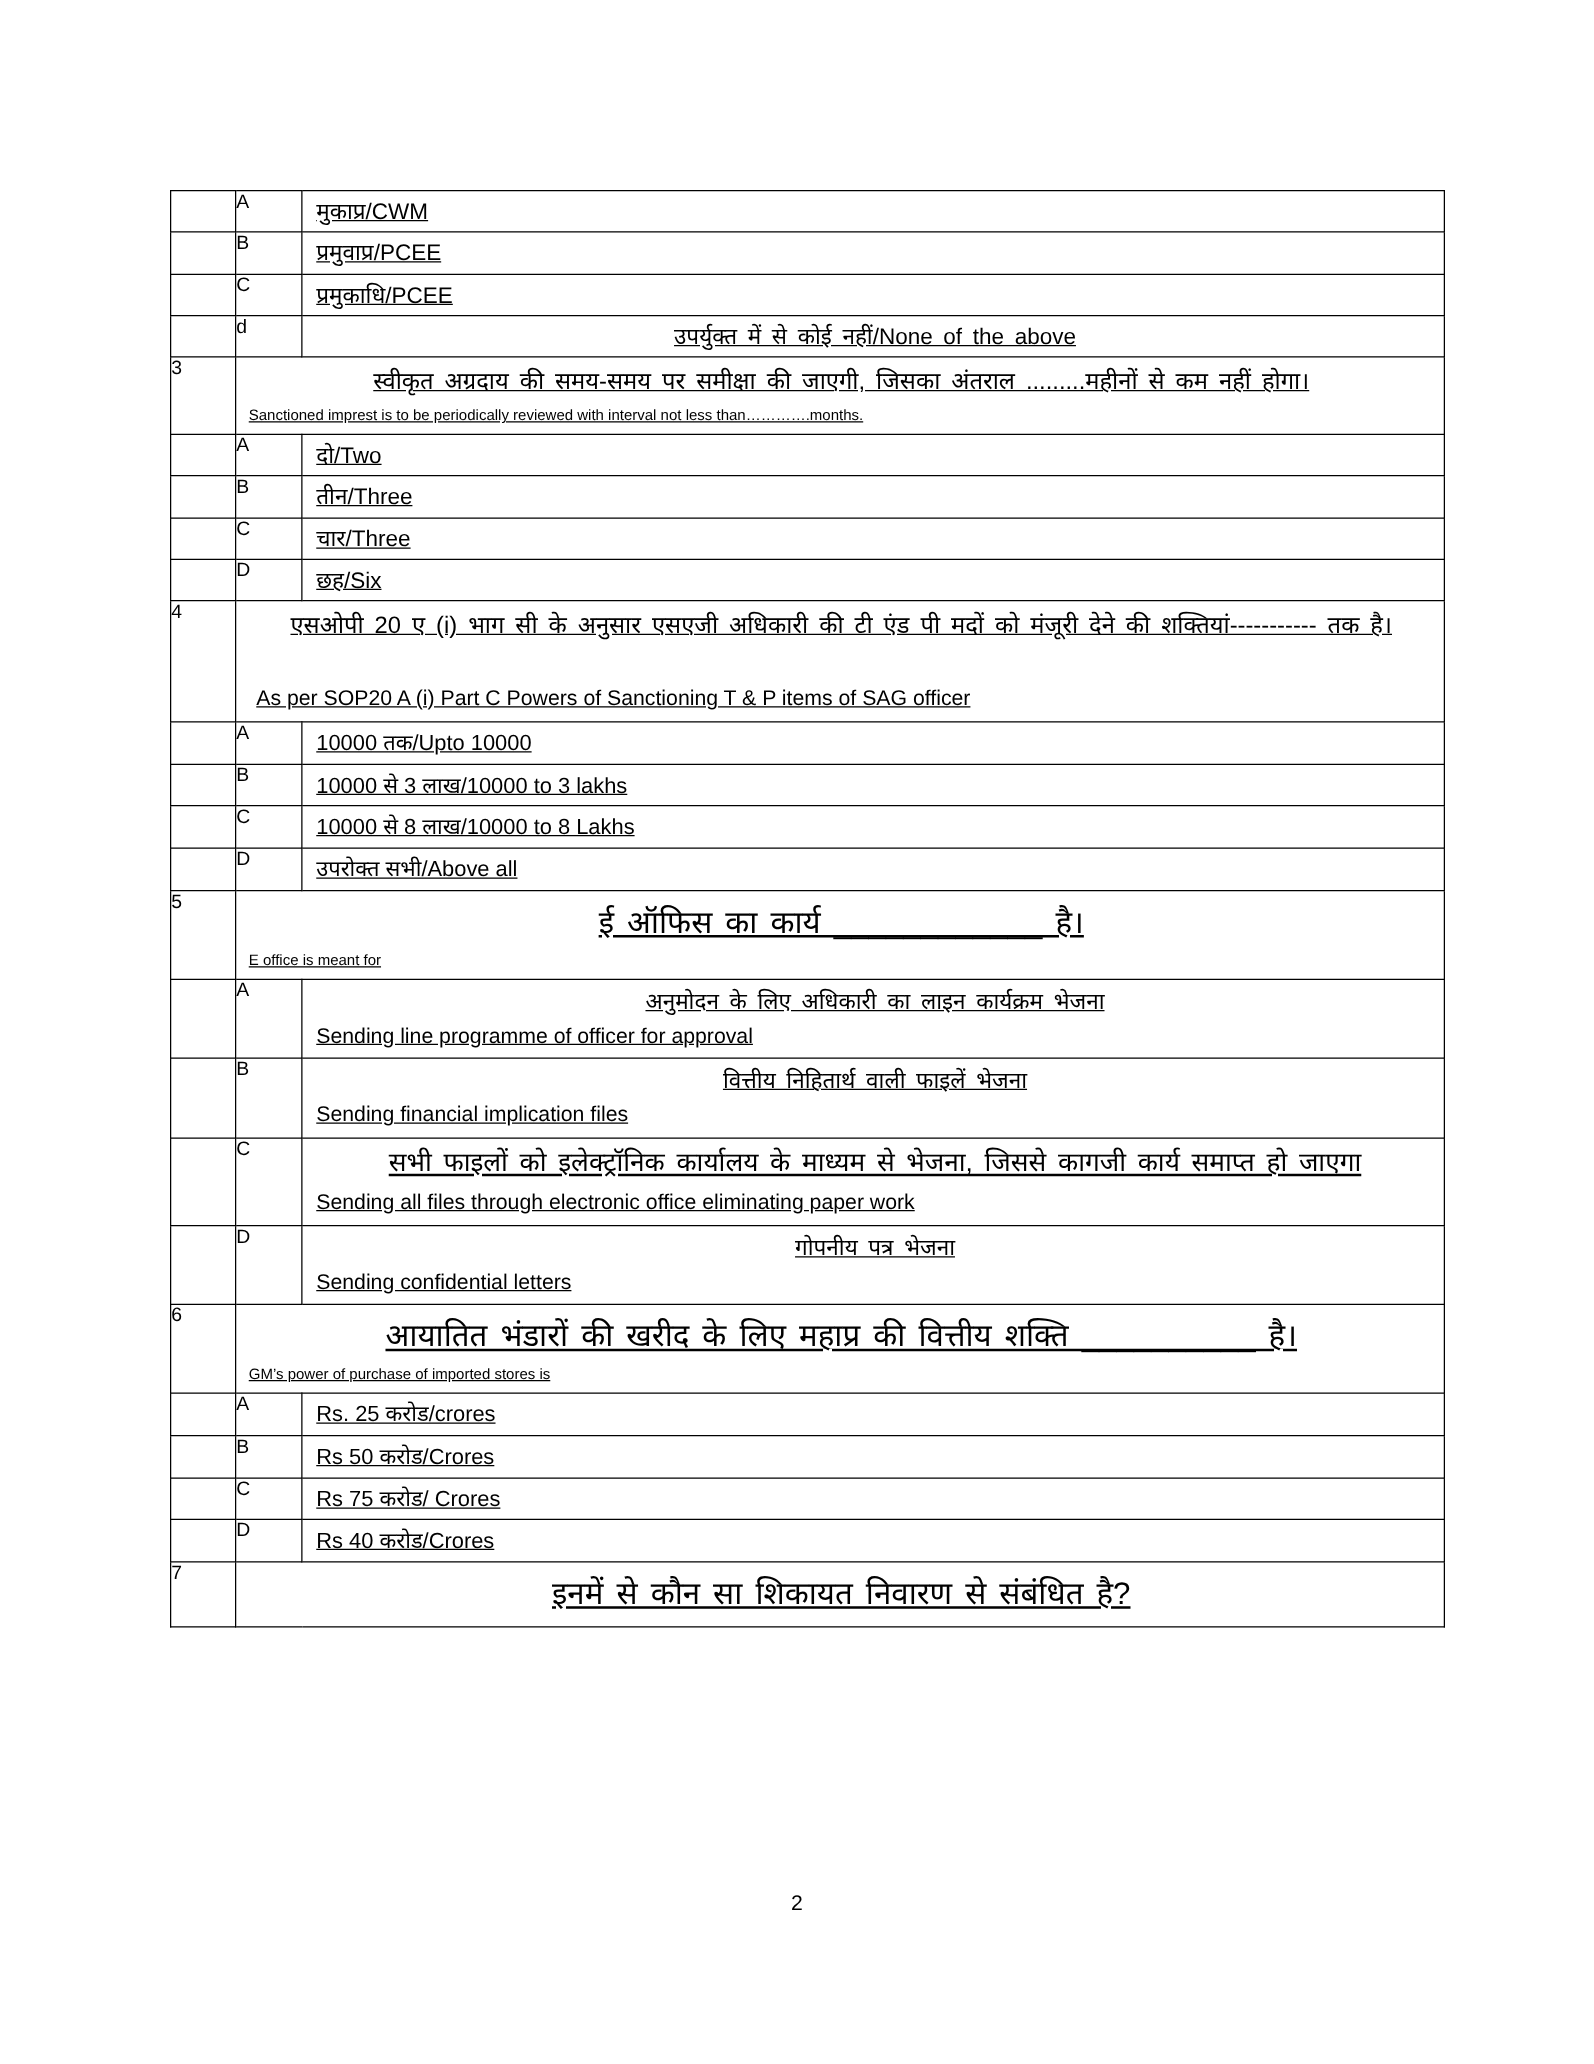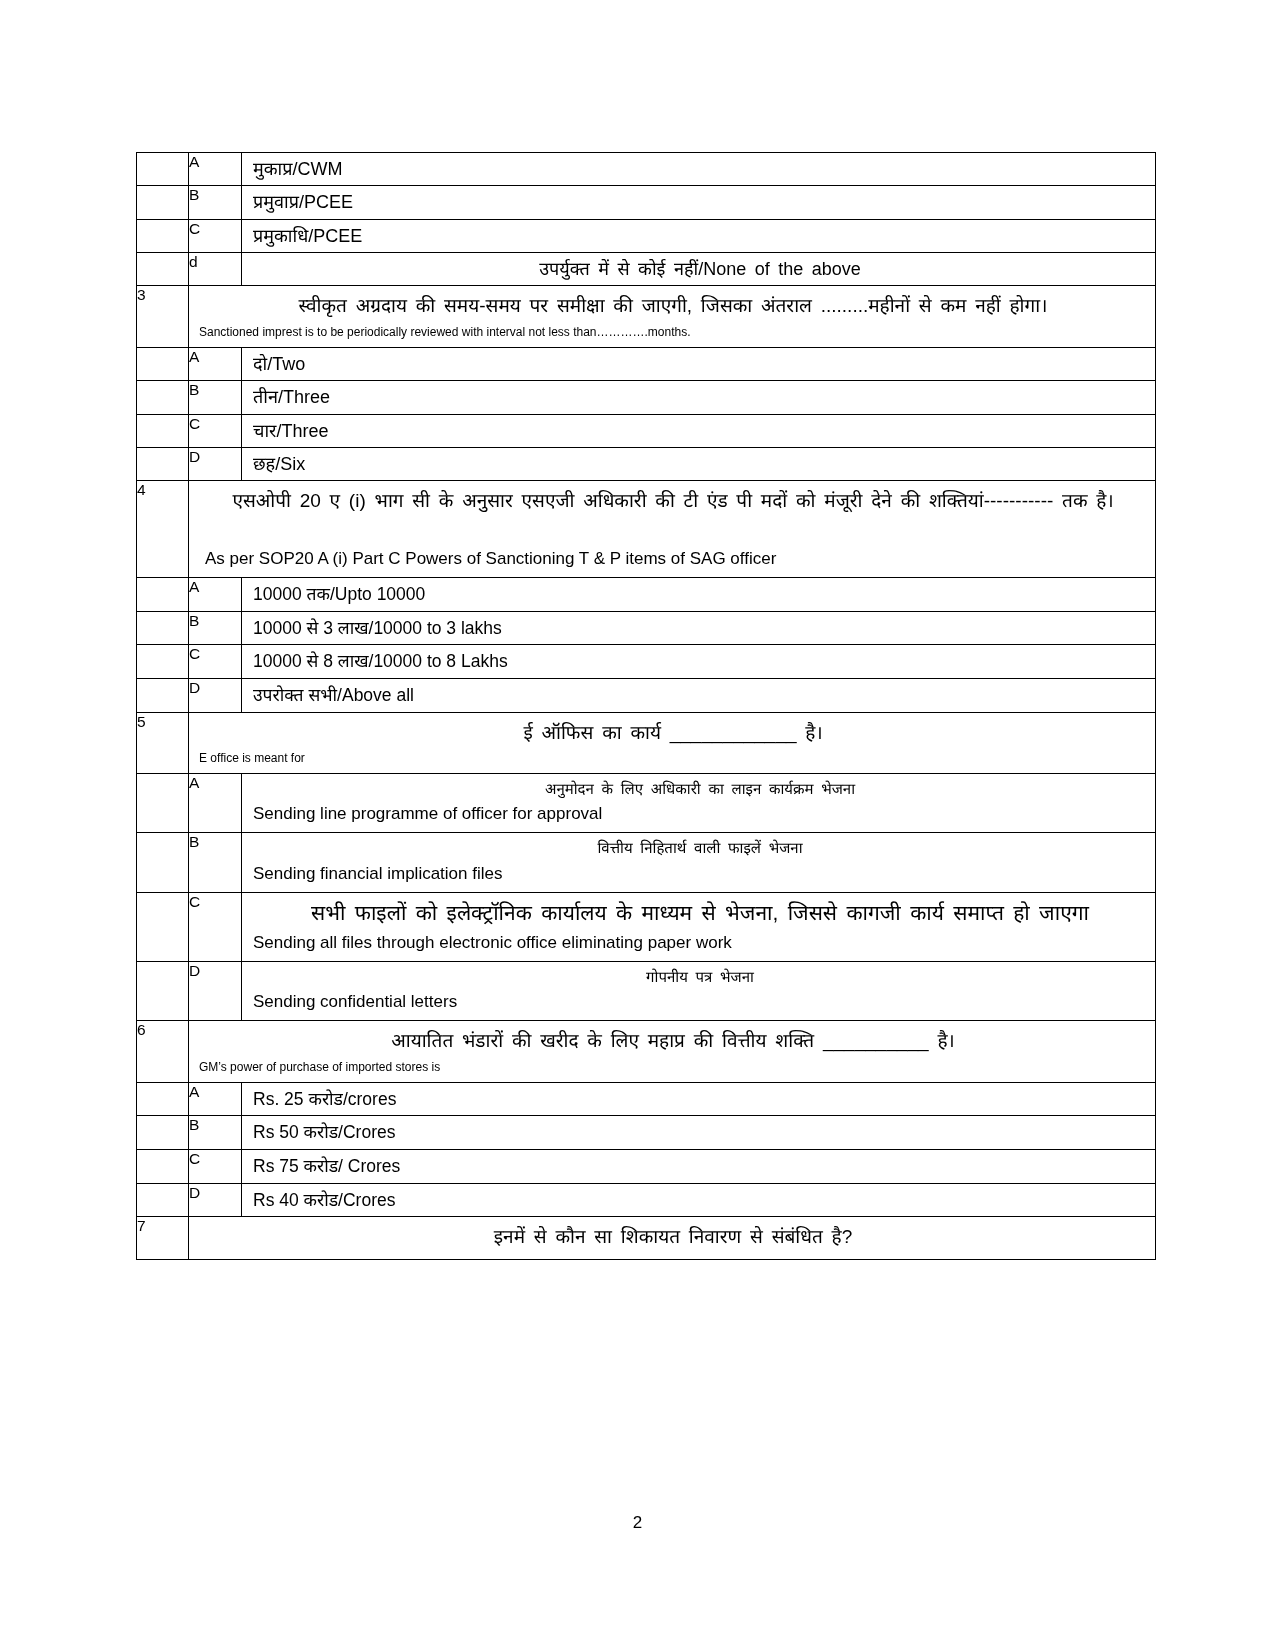--- a/index.html
+++ b/index.html
@@ -57,20 +57,21 @@
     line-height: 1.15;
     padding: 5px 0 4px 12px;
     font-family: "Liberation Sans", sans-serif;
   }
 
   .cell-body {
     padding: 4px 8px 5px 11px;
     font-size: 17.5px;
     line-height: 1.22;
     font-family: "Liberation Sans", sans-serif;
+    text-decoration: underline;
   }
 
   .opt-line {
     font-size: 18px;
     line-height: 1.35;
     padding: 4px 8px 4px 11px;
   }
   .opt-line-sm {
     font-size: 17.5px;
     line-height: 1.35;
@@ -78,21 +79,21 @@
   }
 
   .q-hi-just {
     font-size: 19px;
     line-height: 1.62;
     text-align: justify;
     text-justify: inter-word;
     padding: 5px 8px 0 10px;
   }
   .q-hi-plain {
-    font-size: 19px;
+    font-size: 25px;
     line-height: 1.6;
     padding: 5px 8px 0 10px;
   }
   .q-en {
     font-size: 12px;
     line-height: 1.42;
     padding: 2px 8px 6px 10px;
   }
   .q-en-indent {
     font-size: 17px;
@@ -101,21 +102,21 @@
     margin-top: 28px;
   }
 
   .ans-hi {
     font-size: 21px;
     line-height: 1.55;
     padding: 4px 8px 0 11px;
     text-align: justify;
   }
   .ans-hi-nj {
-    font-size: 15px;
+    font-size: 18px;
     line-height: 1.5;
     padding: 4px 8px 0 11px;
   }
   .ans-en {
     font-size: 17px;
     line-height: 1.4;
     padding: 2px 8px 6px 11px;
   }
 
   .spaced {

